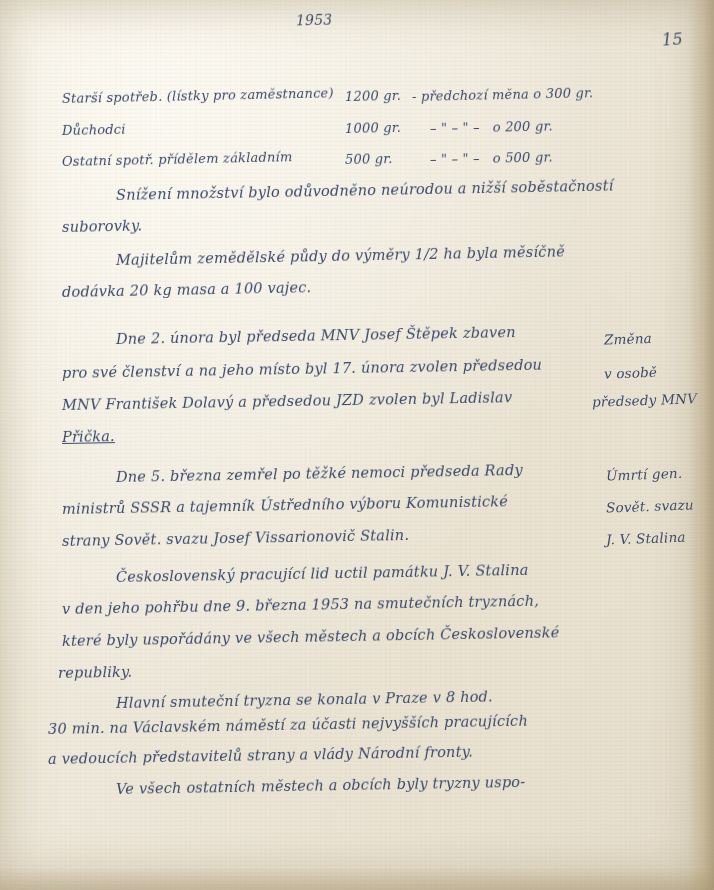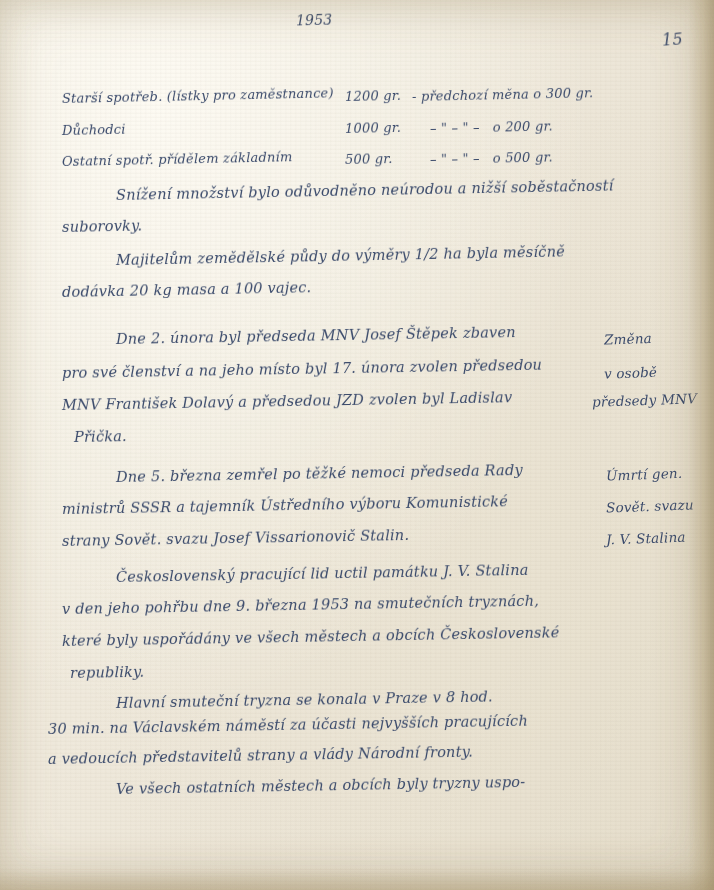--- a/index.html
+++ b/index.html
@@ -130,21 +130,21 @@
 
   <div>
     <div class="hand line blur" style="left:116px; top:253px; transform:rotate(-1.1deg);">Majitelům zemědělské půdy do výměry 1/2 ha byla měsíčně</div>
     <div class="hand line blur" style="left:62px; top:285px; transform:rotate(-1.1deg);">dodávka 20 kg masa a 100 vajec.</div>
   </div>
 
   <div>
     <div class="hand line blur" style="left:116px; top:332px; transform:rotate(-1.0deg);">Dne 2. února byl předseda MNV Josef Štěpek zbaven</div>
     <div class="hand line blur" style="left:62px; top:366px; transform:rotate(-1.0deg);">pro své členství a na jeho místo byl 17. února zvolen předsedou</div>
     <div class="hand line blur" style="left:62px; top:398px; transform:rotate(-1.0deg);">MNV František Dolavý a předsedou JZD zvolen byl Ladislav</div>
-    <div class="hand line blur" style="left:74px; top:430px; transform:rotate(-1.0deg);">Přička.</div>
+    <div class="hand line blur" style="left:62px; top:430px; transform:rotate(-1.0deg);text-decoration:underline;">Přička.</div>
   </div>
 
   <div class="margin-note blur" style="left:604px; top:330px;">
     <div class="hand" style="transform:rotate(-2deg);">Změna</div>
     <div class="hand" style="margin-top:18px; transform:rotate(-2deg);">v osobě</div>
     <div class="hand" style="margin-top:12px; margin-left:-12px; transform:rotate(-2deg);">předsedy MNV</div>
   </div>
 
   <div>
     <div class="hand line blur" style="left:116px; top:470px; transform:rotate(-1.0deg);">Dne 5. března zemřel po těžké nemoci předseda Rady</div>
@@ -155,21 +155,21 @@
   <div class="margin-note blur" style="left:606px; top:466px;">
     <div class="hand" style="transform:rotate(-2deg);">Úmrtí gen.</div>
     <div class="hand" style="margin-top:16px; transform:rotate(-2deg);">Sovět. svazu</div>
     <div class="hand" style="margin-top:16px; transform:rotate(-2deg);">J. V. Stalina</div>
   </div>
 
   <div>
     <div class="hand line blur" style="left:116px; top:570px; transform:rotate(-1.0deg);">Československý pracující lid uctil památku J. V. Stalina</div>
     <div class="hand line blur" style="left:62px; top:602px; transform:rotate(-1.0deg);">v den jeho pohřbu dne 9. března 1953 na smutečních tryznách,</div>
     <div class="hand line blur" style="left:62px; top:634px; transform:rotate(-1.0deg);">které byly uspořádány ve všech městech a obcích Československé</div>
-    <div class="hand line blur" style="left:70px; top:666px; transform:rotate(-1.0deg);">republiky.</div>
+    <div class="hand line blur" style="left:58px; top:666px; transform:rotate(-1.0deg);">republiky.</div>
   </div>
 
   <div>
     <div class="hand line blur" style="left:116px; top:696px; transform:rotate(-1.0deg);">Hlavní smuteční tryzna se konala v Praze v 8 hod.</div>
     <div class="hand line blur" style="left:48px; top:722px; transform:rotate(-1.0deg);">30 min. na Václavském náměstí za účasti nejvyšších pracujících</div>
     <div class="hand line blur" style="left:48px; top:752px; transform:rotate(-1.0deg);">a vedoucích představitelů strany a vlády Národní fronty.</div>
   </div>
 
   <div>
     <div class="hand line blur" style="left:116px; top:782px; transform:rotate(-1.0deg);">Ve všech ostatních městech a obcích byly tryzny uspo-</div>

